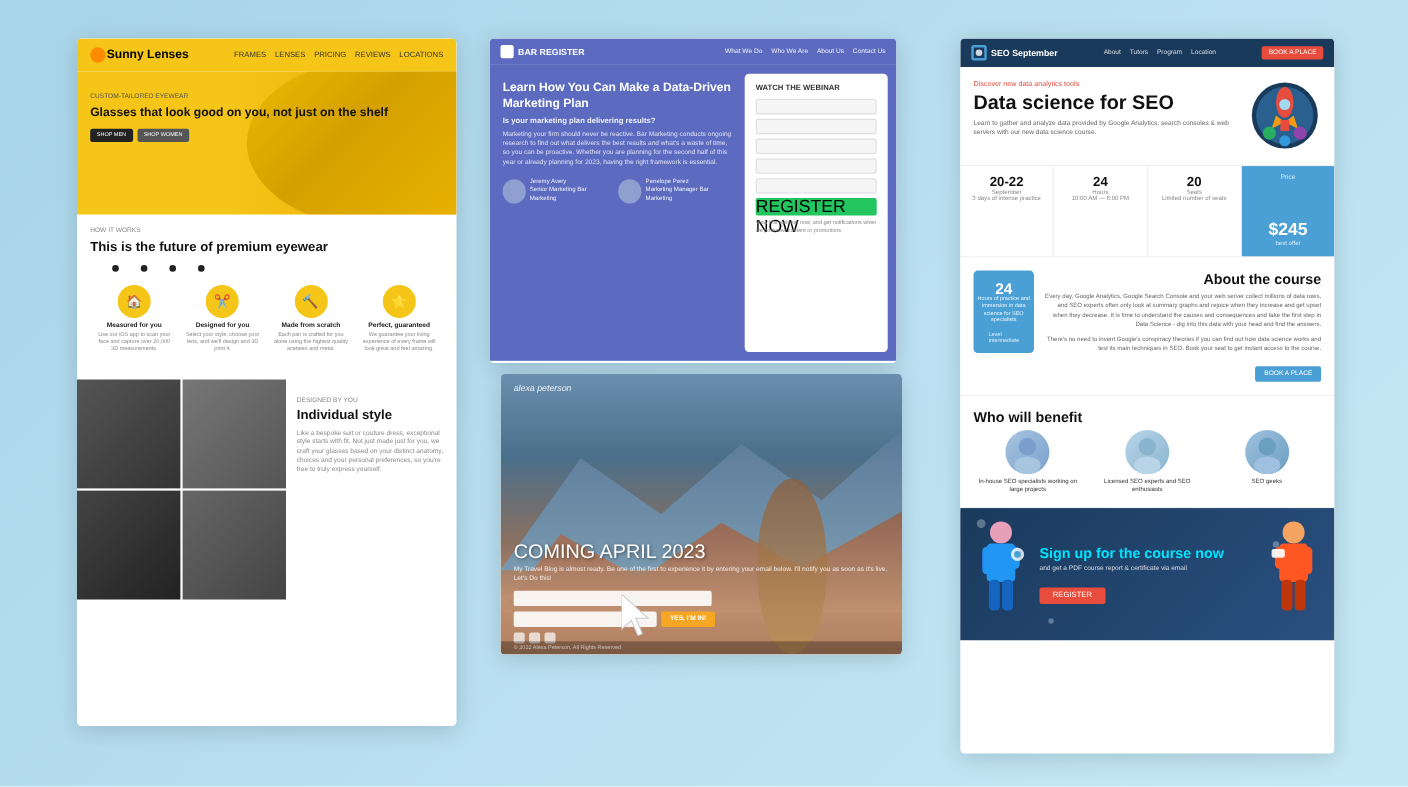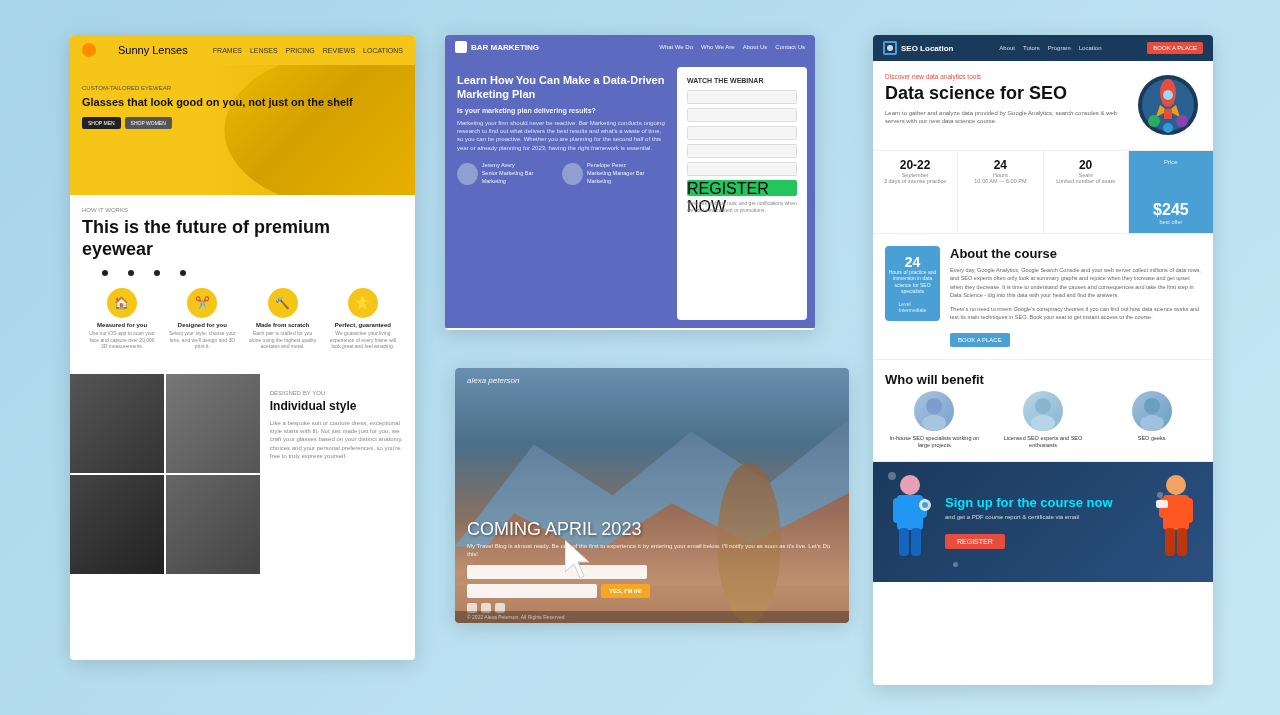--- a/index.html
+++ b/index.html
@@ -31,22 +31,22 @@
     .sunny-header {
       background: #f5c518;
       padding: 8px 12px;
       display: flex;
       align-items: center;
       justify-content: space-between;
     }
     .sunny-logo {
       display: flex;
       align-items: center;
-      gap: 22px;
-      font-weight: normal;
+      gap: 1px;
+      font-weight: bold;
       font-size: 11px;
     }
     .sunny-logo-sun {
       width: 14px;
       height: 14px;
       background: #ff8c00;
       border-radius: 50%;
     }
     .sunny-nav {
       display: flex;
@@ -106,21 +106,21 @@
     }
     .sunny-howitworks {
       padding: 12px;
     }
     .sunny-how-tag {
       font-size: 6px;
       color: #888;
       margin-bottom: 4px;
     }
     .sunny-how-h2 {
-      font-size: 18px;
+      font-size: 12px;
       font-weight: bold;
       color: #111;
       line-height: 1.2;
       margin-bottom: 10px;
     }
     .sunny-dots {
       display: flex;
       gap: 20px;
       margin-bottom: 12px;
       padding-left: 20px;
@@ -316,22 +316,22 @@
     }
     .bar-form-note {
       font-size: 5px;
       color: #888;
       line-height: 1.3;
     }
 
     
     #panel-travel {
       left: 455px;
-      top: 368px;
-      width: 394px;
+      top: 340px;
+      width: 365px;
       height: 255px;
     }
     .travel-bg {
       width: 100%;
       height: 100%;
       background: linear-gradient(to bottom, #6a8faf 0%, #4a6f8a 30%, #8a7060 60%, #c09070 80%, #b08060 100%);
       position: relative;
       overflow: hidden;
     }
     .travel-mountain {
@@ -588,20 +588,21 @@
       opacity: 0.9;
       line-height: 1.3;
     }
     .seo-course-icon-level {
       margin-top: 6px;
       font-size: 5px;
       opacity: 0.8;
     }
     .seo-course-content {
       flex: 1;
+      text-align: right;
     }
     .seo-course-h2 {
       font-size: 13px;
       font-weight: bold;
       color: #111;
       margin-bottom: 5px;
     }
     .seo-course-text {
       font-size: 5.5px;
       color: #666;
@@ -794,21 +795,21 @@
       <div class="sunny-style-h2">Individual style</div>
       <div class="sunny-style-desc">Like a bespoke suit or couture dress, exceptional style starts with fit. Not just made just for you, we craft your glasses based on your distinct anatomy, choices and your personal preferences, so you're free to truly express yourself.</div>
     </div>
   </div>
 </div>
 
 <div class="panel" id="panel-bar">
   <div class="bar-header">
     <div class="bar-logo">
       <div class="bar-logo-icon"></div>
-      <span>BAR MARKETING</span>
+      <span>BAR REGISTER</span>
     </div>
     <div class="bar-nav">
       <span>What We Do</span>
       <span>Who We Are</span>
       <span>About Us</span>
       <span>Contact Us</span>
     </div>
   </div>
   <div class="bar-body">
     <div class="bar-left">
@@ -875,21 +876,21 @@
 
 <div class="panel" id="panel-seo">
   <div class="seo-header">
     <div class="seo-logo">
       <div class="seo-logo-icon">
         <svg width="10" height="10" viewBox="0 0 10 10">
             <rect width="10" height="10" fill="#1a3a5c"></rect>
             <circle cx="5" cy="5" r="3" fill="white" opacity="0.8"></circle>
           </svg>
       </div>
-      <span>SEO Location</span>
+      <span>SEO September</span>
     </div>
     <div class="seo-nav">
       <span>About</span>
       <span>Tutors</span>
       <span>Program</span>
       <span>Location</span>
     </div>
     <div class="seo-book-btn">BOOK A PLACE</div>
   </div>
 

